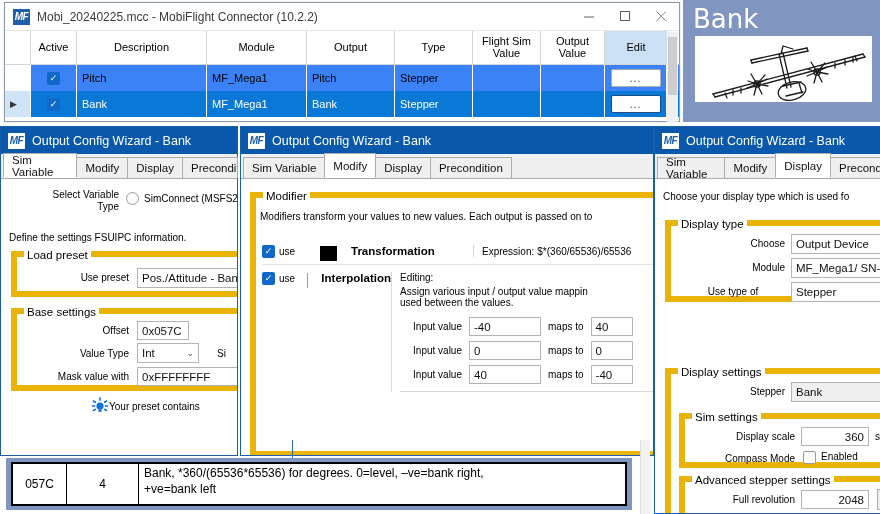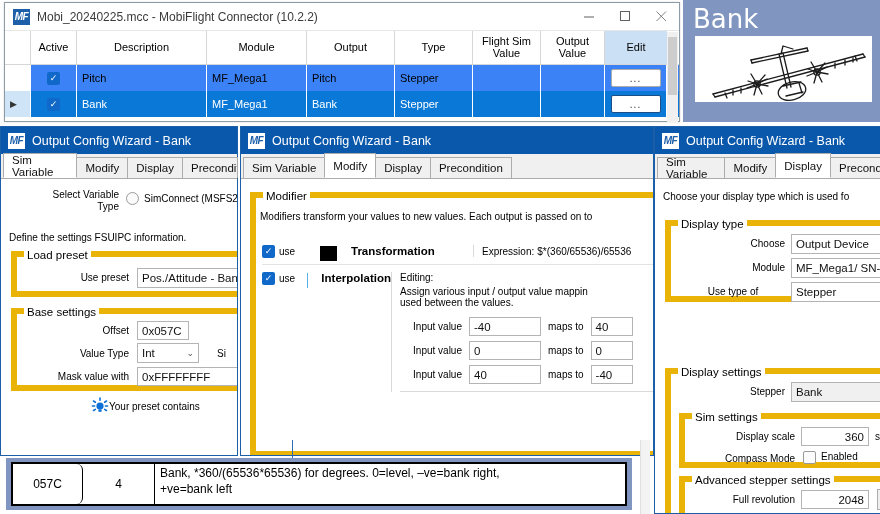--- a/index.html
+++ b/index.html
@@ -126,21 +126,21 @@
   .swatch { width: 17px; height: 15px; }
   .mod-name { font-weight: bold; font-size: 11.5px; }
 
   
   #preset-doc {
     position: absolute; left: 6px; top: 458px; width: 626px; height: 52px;
     background: #8096c0; padding: 4px 5px;
   }
   #preset-table { width: 100%; height: 100%; background: #ffffff; border: 2px solid #000; display: flex; font-family: "Liberation Sans", sans-serif; }
   .pcell { border-right: 1px solid #000; display: flex; align-items: center; justify-content: center; font-size: 12px; }
-  .pcell.offset { width: 70px; border-radius: 6px; }
+  .pcell.offset { width: 54px; }
   .pcell.size { width: 72px; }
   .pcell.descr { flex: 1; border-right: none; justify-content: flex-start; padding: 2px 5px; align-items: flex-start; line-height: 1.32; }
   #doc-vline { position: absolute; left: 292px; top: 440px; width: 1px; height: 20px; background: #2d6cb5; }
   #doc-scroll { position: absolute; left: 640px; top: 440px; width: 10px; height: 74px; background: #f3f3f3; border-left:1px solid #e0e0e0; }
 
   .clip { overflow: hidden; white-space: nowrap; }
 </style>
 </head>
 <body>
 

